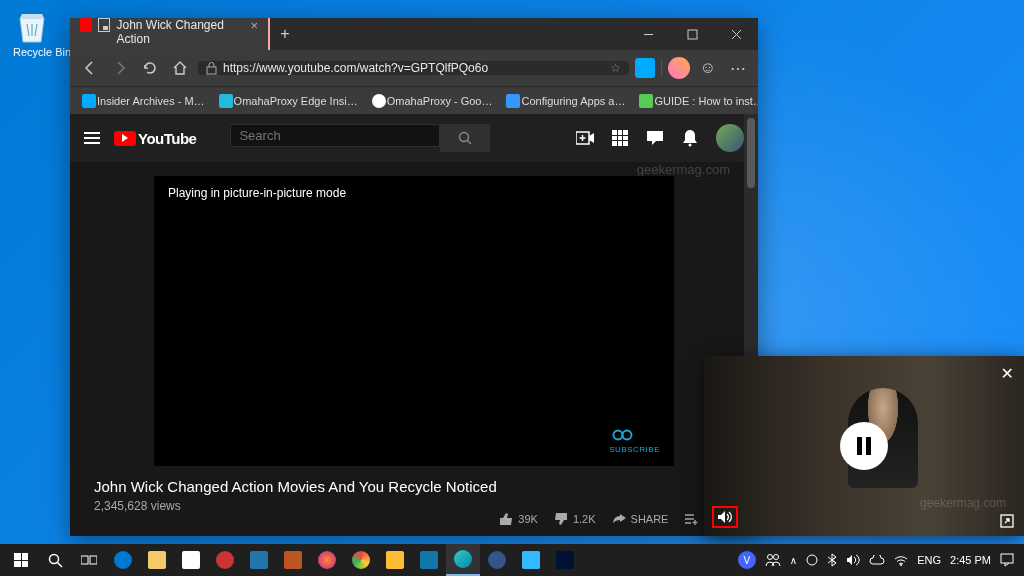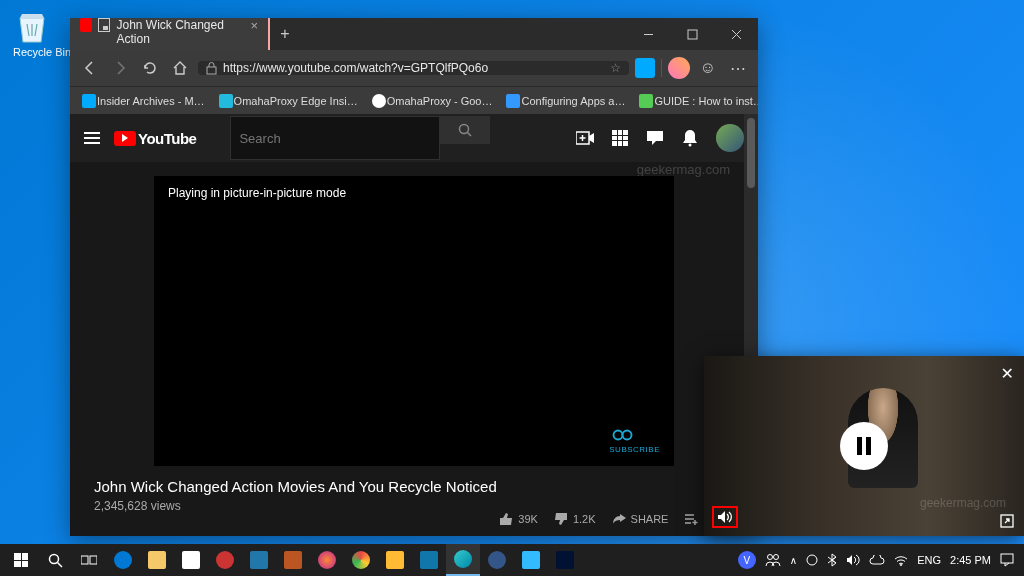--- a/index.html
+++ b/index.html
@@ -32,21 +32,21 @@
   .favbar .bk .ic{width:14px;height:14px;border-radius:2px;}
   
   .page { flex:1; background:#181818; position:relative; overflow:hidden; }
   .yt-head { height:48px; background:#202020; display:flex; align-items:center; padding:0 14px; gap:14px; }
   .burger{display:flex;flex-direction:column;gap:3px;}
   .burger span{width:16px;height:2px;background:#fff;}
   .yt-logo{display:flex;align-items:center;gap:2px;color:#fff;font-weight:600;font-size:15px;letter-spacing:-0.5px;}
   .yt-logo .play{width:22px;height:15px;background:#f00;border-radius:3px;display:flex;align-items:center;justify-content:center;}
   .yt-logo .play::before{content:"";border-left:6px solid #fff;border-top:4px solid transparent;border-bottom:4px solid transparent;}
   .yt-search{display:flex;margin-left:20px;}
-  .yt-search input{width:210px;height:44px;background:#121212;border:1px solid #303030;color:#aaa;font-size:13px;padding:0 8px;outline:none;}
+  .yt-search input{width:210px;height:23px;background:#121212;border:1px solid #303030;color:#aaa;font-size:13px;padding:0 8px;outline:none;}
   .yt-search button{width:50px;height:28px;background:#303030;border:1px solid #303030;border-left:none;display:flex;align-items:center;justify-content:center;}
   .yt-icons{margin-left:auto;display:flex;align-items:center;gap:18px;color:#fff;}
   .yt-icons .grid{width:16px;height:16px;display:grid;grid-template-columns:repeat(3,1fr);grid-template-rows:repeat(3,1fr);gap:1px;}
   .yt-icons .grid span{background:#fff;}
   .yt-av{width:28px;height:28px;border-radius:50%;background:linear-gradient(135deg,#7a5,#357);} 
   .watermark{position:absolute;top:48px;right:28px;color:rgba(255,255,255,0.18);font-size:13px;}
   .player{margin:14px auto 0;width:520px;height:290px;background:#000;position:relative;color:#fff;font-size:12px;}
   .player .msg{position:absolute;top:10px;left:14px;}
   .player .sub{position:absolute;bottom:12px;right:14px;text-align:right;color:#1aa9d8;}
   .player .sub svg{width:30px;height:20px;}

